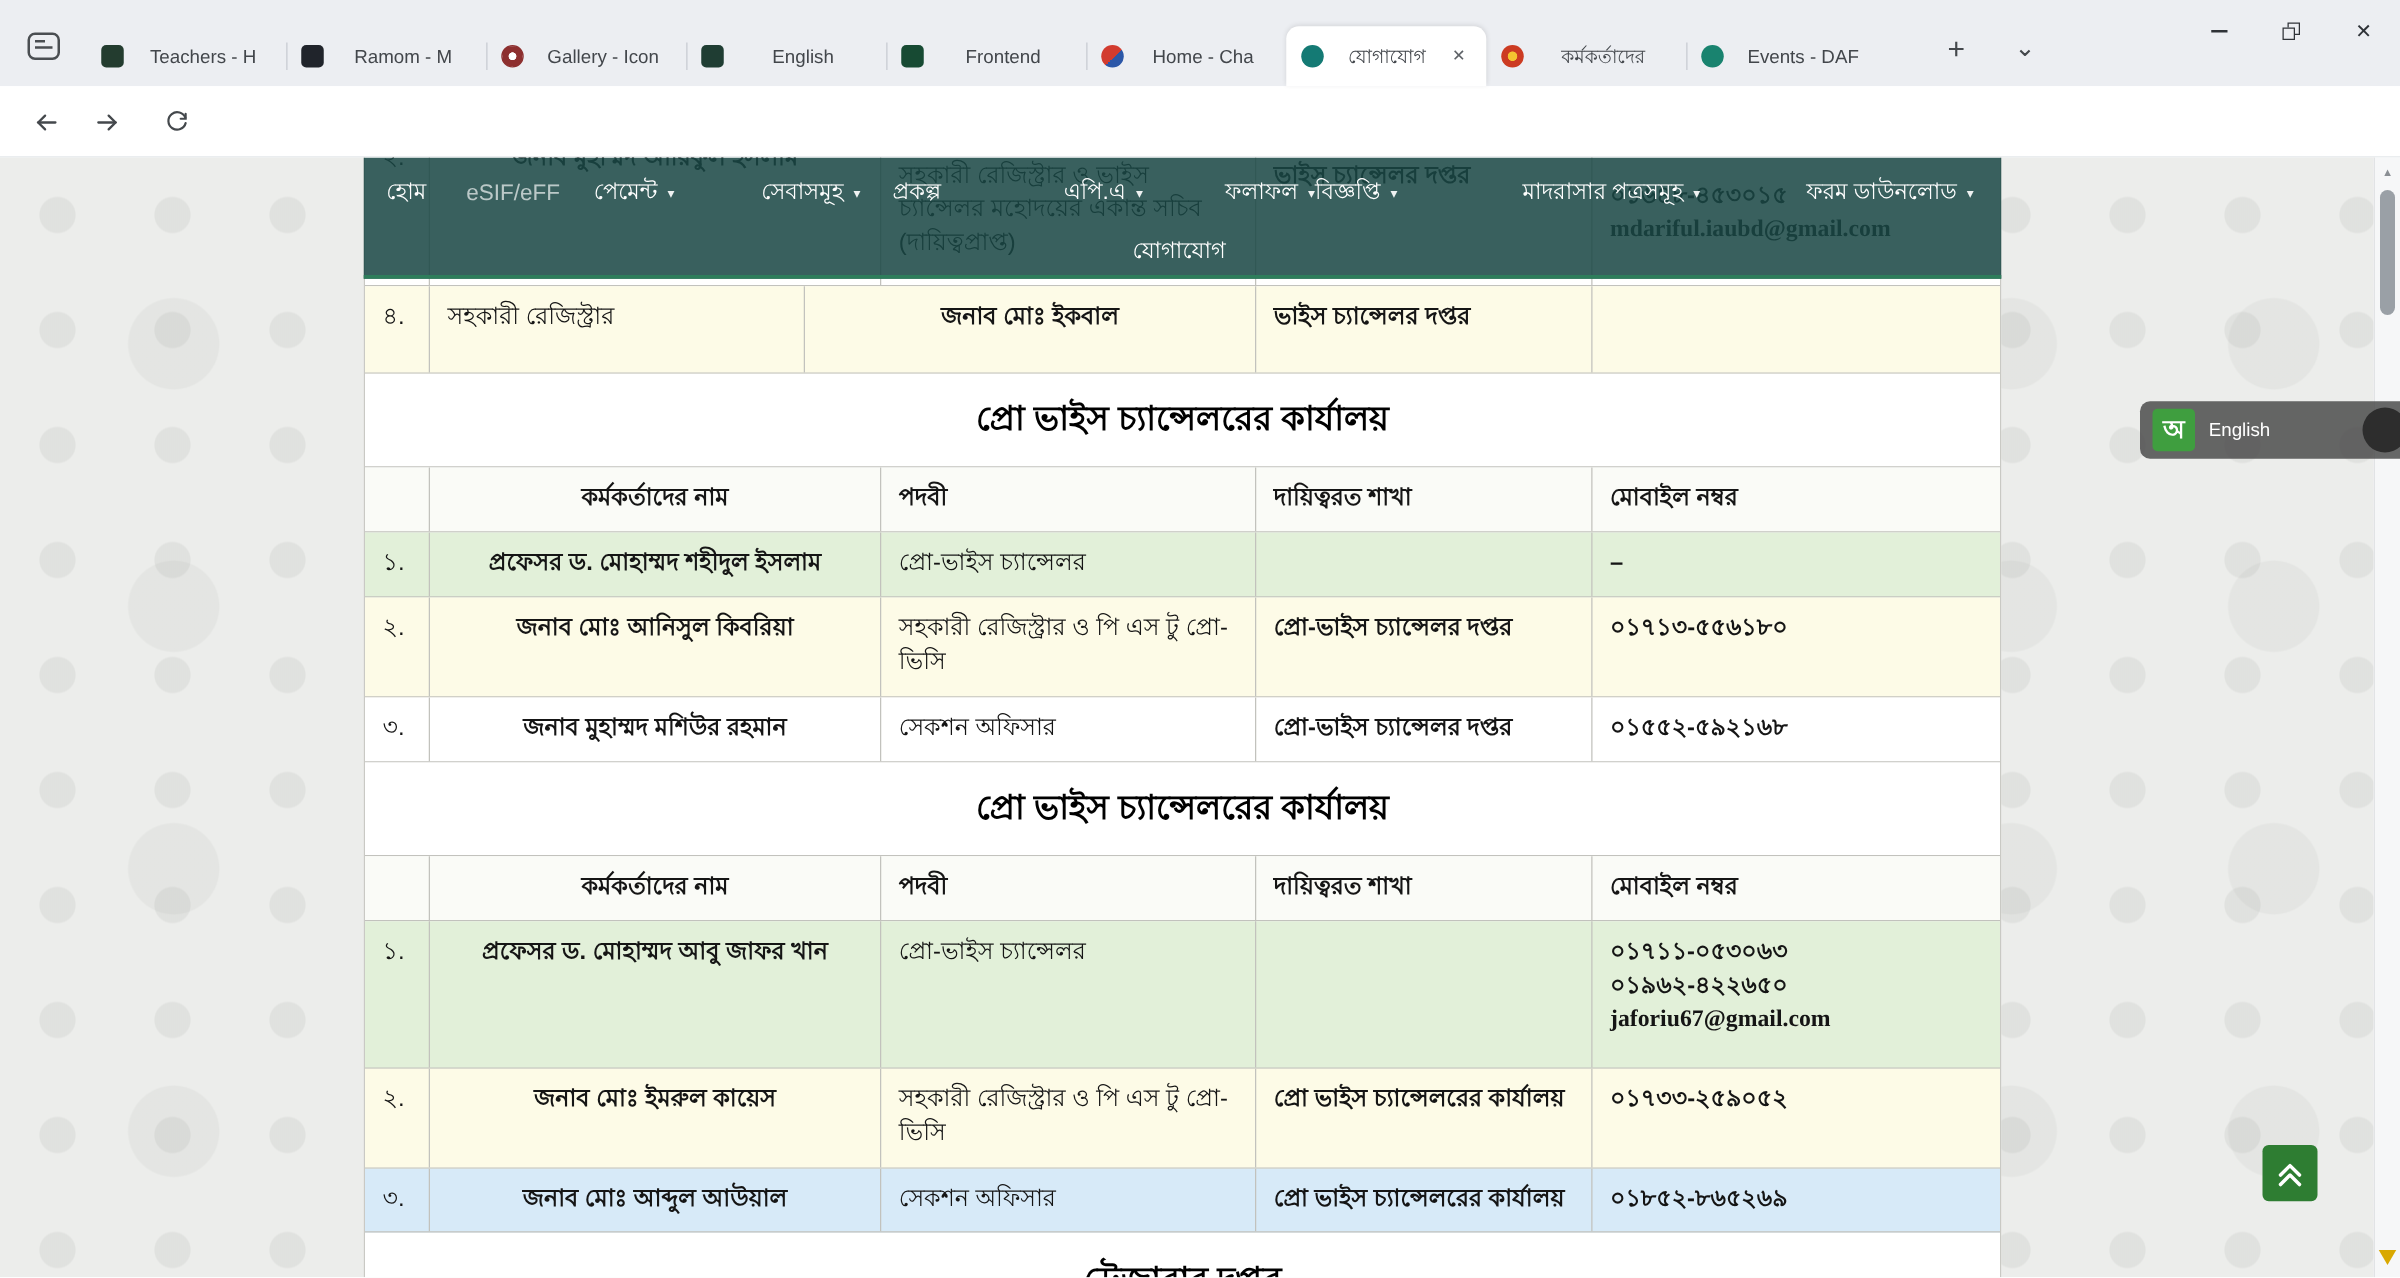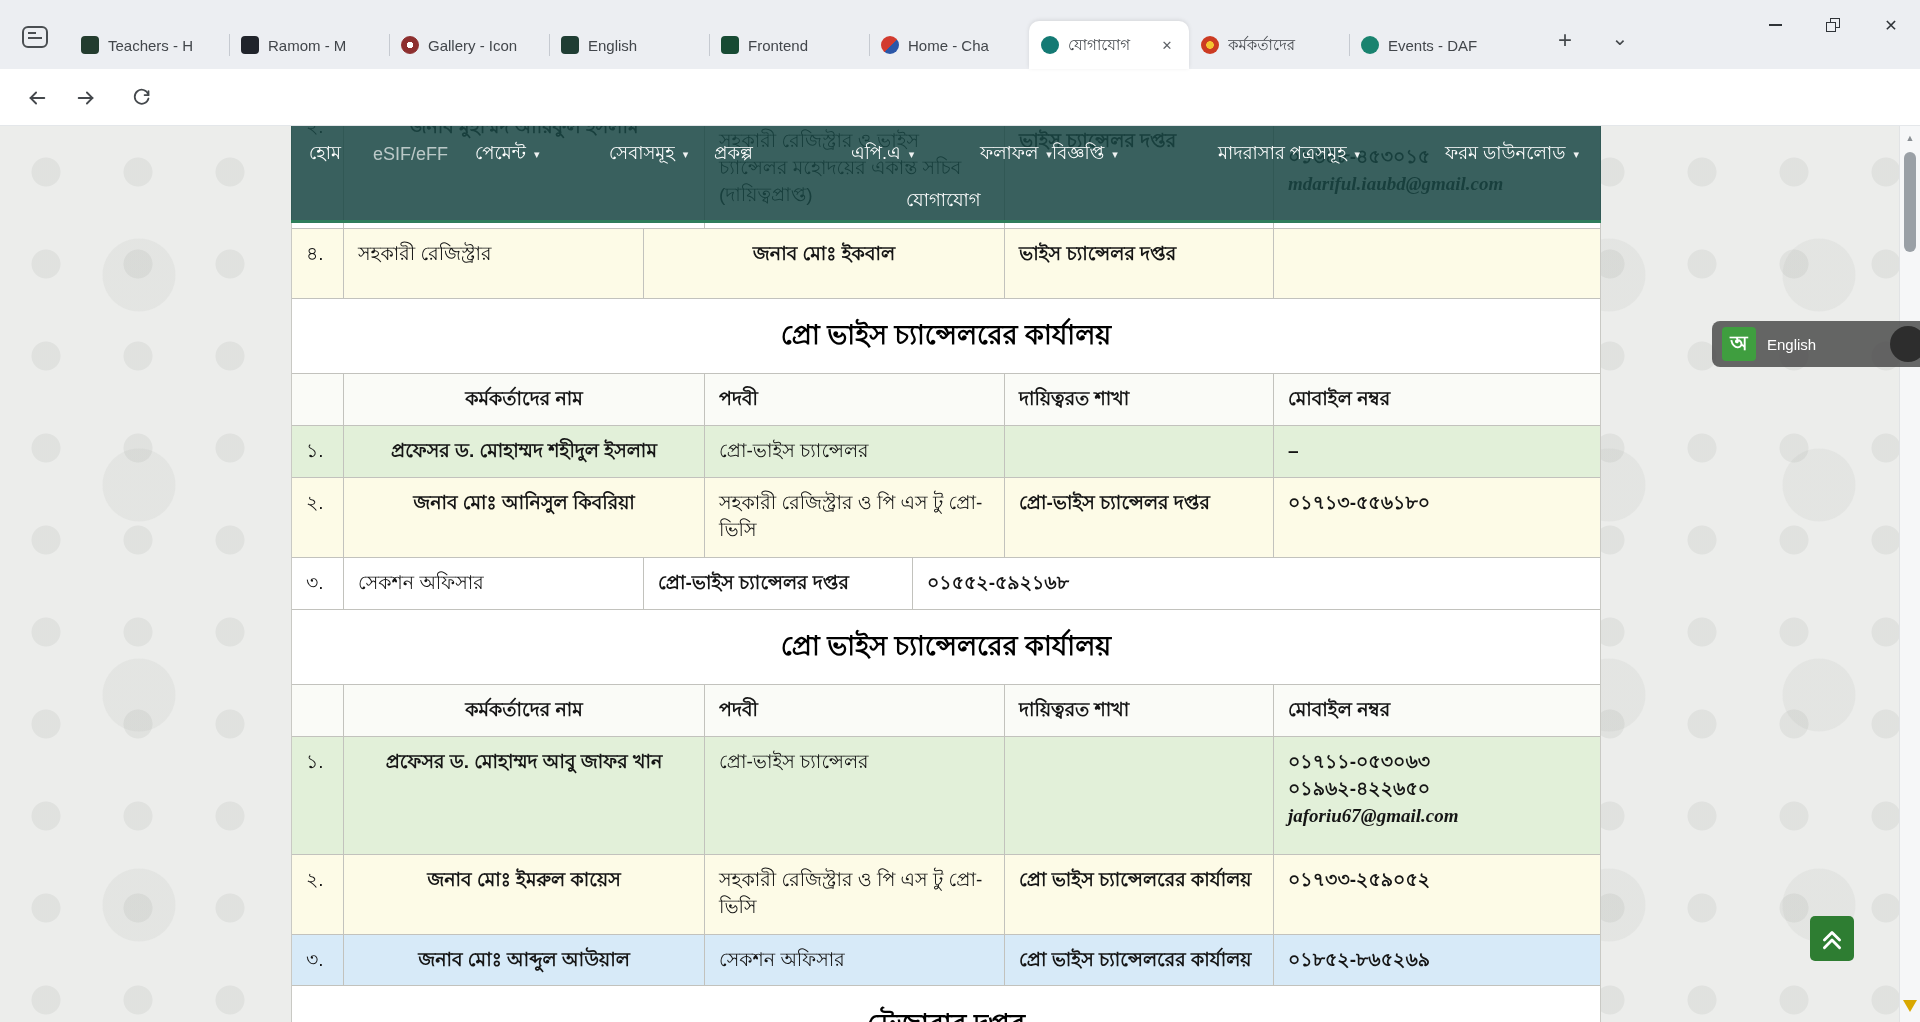--- a/index.html
+++ b/index.html
@@ -20,21 +20,21 @@
   .tab.active::before,.tab.active + .tab::before{display:none;}
   .favicon{width:18px;height:18px;border-radius:50%;margin-right:9px;flex:none;}
   .fv-sq{border-radius:4px;}
   .fv1{background:#233c2f;}.fv2{background:#20242b;}
   .fv3{background:radial-gradient(circle,#fff 26%,#8d2f2f 30%);border:1px solid #8d2f2f;}
   .fv4{background:#1f3d33;}.fv5{background:#174a33;}
   .fv6{background:linear-gradient(135deg,#d23b2f 55%,#2b57a8 55%);}
   .fv7{background:#147a74;}
   .fv8{background:radial-gradient(circle,#f4c430 28%,#cc3b22 32%);}
   .fv9{background:#19836f;}
-  .tab-title{white-space:nowrap;overflow:hidden;flex:1;}
+  .tab-title{white-space:nowrap;overflow:hidden;flex:1;text-align:center;}
   .tab-close{width:20px;height:20px;margin-left:6px;font-size:13px;display:flex;align-items:center;justify-content:center;color:#5f6368;border-radius:50%;flex:none;}
   .newtab{position:absolute;left:1549px;top:24px;width:32px;height:32px;font-size:24px;color:#44484c;display:flex;align-items:center;justify-content:center;border-radius:6px;}
   .tabchev{position:absolute;left:1604px;top:22px;width:32px;height:32px;font-size:20px;color:#44484c;display:flex;align-items:center;justify-content:center;}
   .winctl{position:absolute;right:0;top:0;height:50px;display:flex;}
   .win-btn{width:58px;height:50px;display:flex;align-items:center;justify-content:center;color:#2f3338;font-size:16px;}
   .min-bar{width:13px;height:2px;background:#2f3338;display:block;}
   .restore{position:relative;width:14px;height:14px;display:block;}
   .restore i{position:absolute;right:0;top:0;width:10px;height:10px;border:1.6px solid #2f3338;display:block;}
   .restore em{position:absolute;left:0;bottom:0;width:10px;height:10px;border:1.6px solid #2f3338;background:#eceef2;display:block;}
 
@@ -63,21 +63,21 @@
   .trow{display:flex;border-bottom:1px solid #c2c2bd;background:#fff;}
   .cell{padding:12px 14px;font-size:19px;color:#151515;border-right:1px solid #c2c2bd;line-height:1.42;overflow:hidden;}
   .c-sl{width:52px;flex:none;}
   .c-name{width:361px;flex:none;font-weight:700;text-align:center;}
   .c-desig{width:300px;flex:none;}
   .c-branch{width:269px;flex:none;font-weight:700;}
   .c-mobile{width:328px;flex:none;font-weight:700;border-right:none;}
   .thead{background:#fafbf7;height:52px;}
   .thead .cell{font-weight:700;}
   .mline{display:block;}
-  .email{font-family:"Liberation Serif","DejaVu Serif",serif;font-style:italic;}
+  .email{font-family:"Liberation Serif","DejaVu Serif",serif;}
   .frag2{margin-top:-18px;height:121px;}
   .frag2 .cell{padding-top:6px;}
   .frag2 .c-desig,.frag2 .c-branch{padding-top:20px;}
   .frag2 .c-mobile{padding-top:36px;}
   .frag4{height:70px;background:#fdfbe7;}
   .title-band{height:75px;display:flex;align-items:center;justify-content:center;font-size:27px;font-weight:700;color:#000;border-bottom:1px solid #c2c2bd;background:#fff;}
   .s1r1{height:52px;background:#e2f0d9;}
   .s1r2{height:80px;background:#fdfbe7;}
   .s1r3{height:52px;background:#fff;}
   .s2r1{height:118px;background:#e2f0d9;}
@@ -277,20 +277,21 @@
         <div class="cell c-sl">২.</div>
         <div class="cell c-name">জনাব মোঃ আনিসুল কিবরিয়া</div>
         <div class="cell c-desig">সহকারী রেজিস্ট্রার ও পি এস টু প্রো-ভিসি</div>
         <div class="cell c-branch">প্রো-ভাইস চ্যান্সেলর দপ্তর</div>
         <div class="cell c-mobile">
           <span class="mline">০১৭১৩-৫৫৬১৮০</span>
         </div>
       </div>
       <div class="trow s1r3">
         <div class="cell c-sl">৩.</div>
+        <div class="cell c-name">জনাব মুহাম্মদ মশিউর রহমান</div>
         <div class="cell c-desig">সেকশন অফিসার</div>
         <div class="cell c-branch">প্রো-ভাইস চ্যান্সেলর দপ্তর</div>
         <div class="cell c-mobile">
           <span class="mline">০১৫৫২-৫৯২১৬৮</span>
         </div>
       </div>
 
       <div class="title-band">প্রো ভাইস চ্যান্সেলরের কার্যালয়</div>
       <div class="trow thead">
         <div class="cell c-sl"></div>

